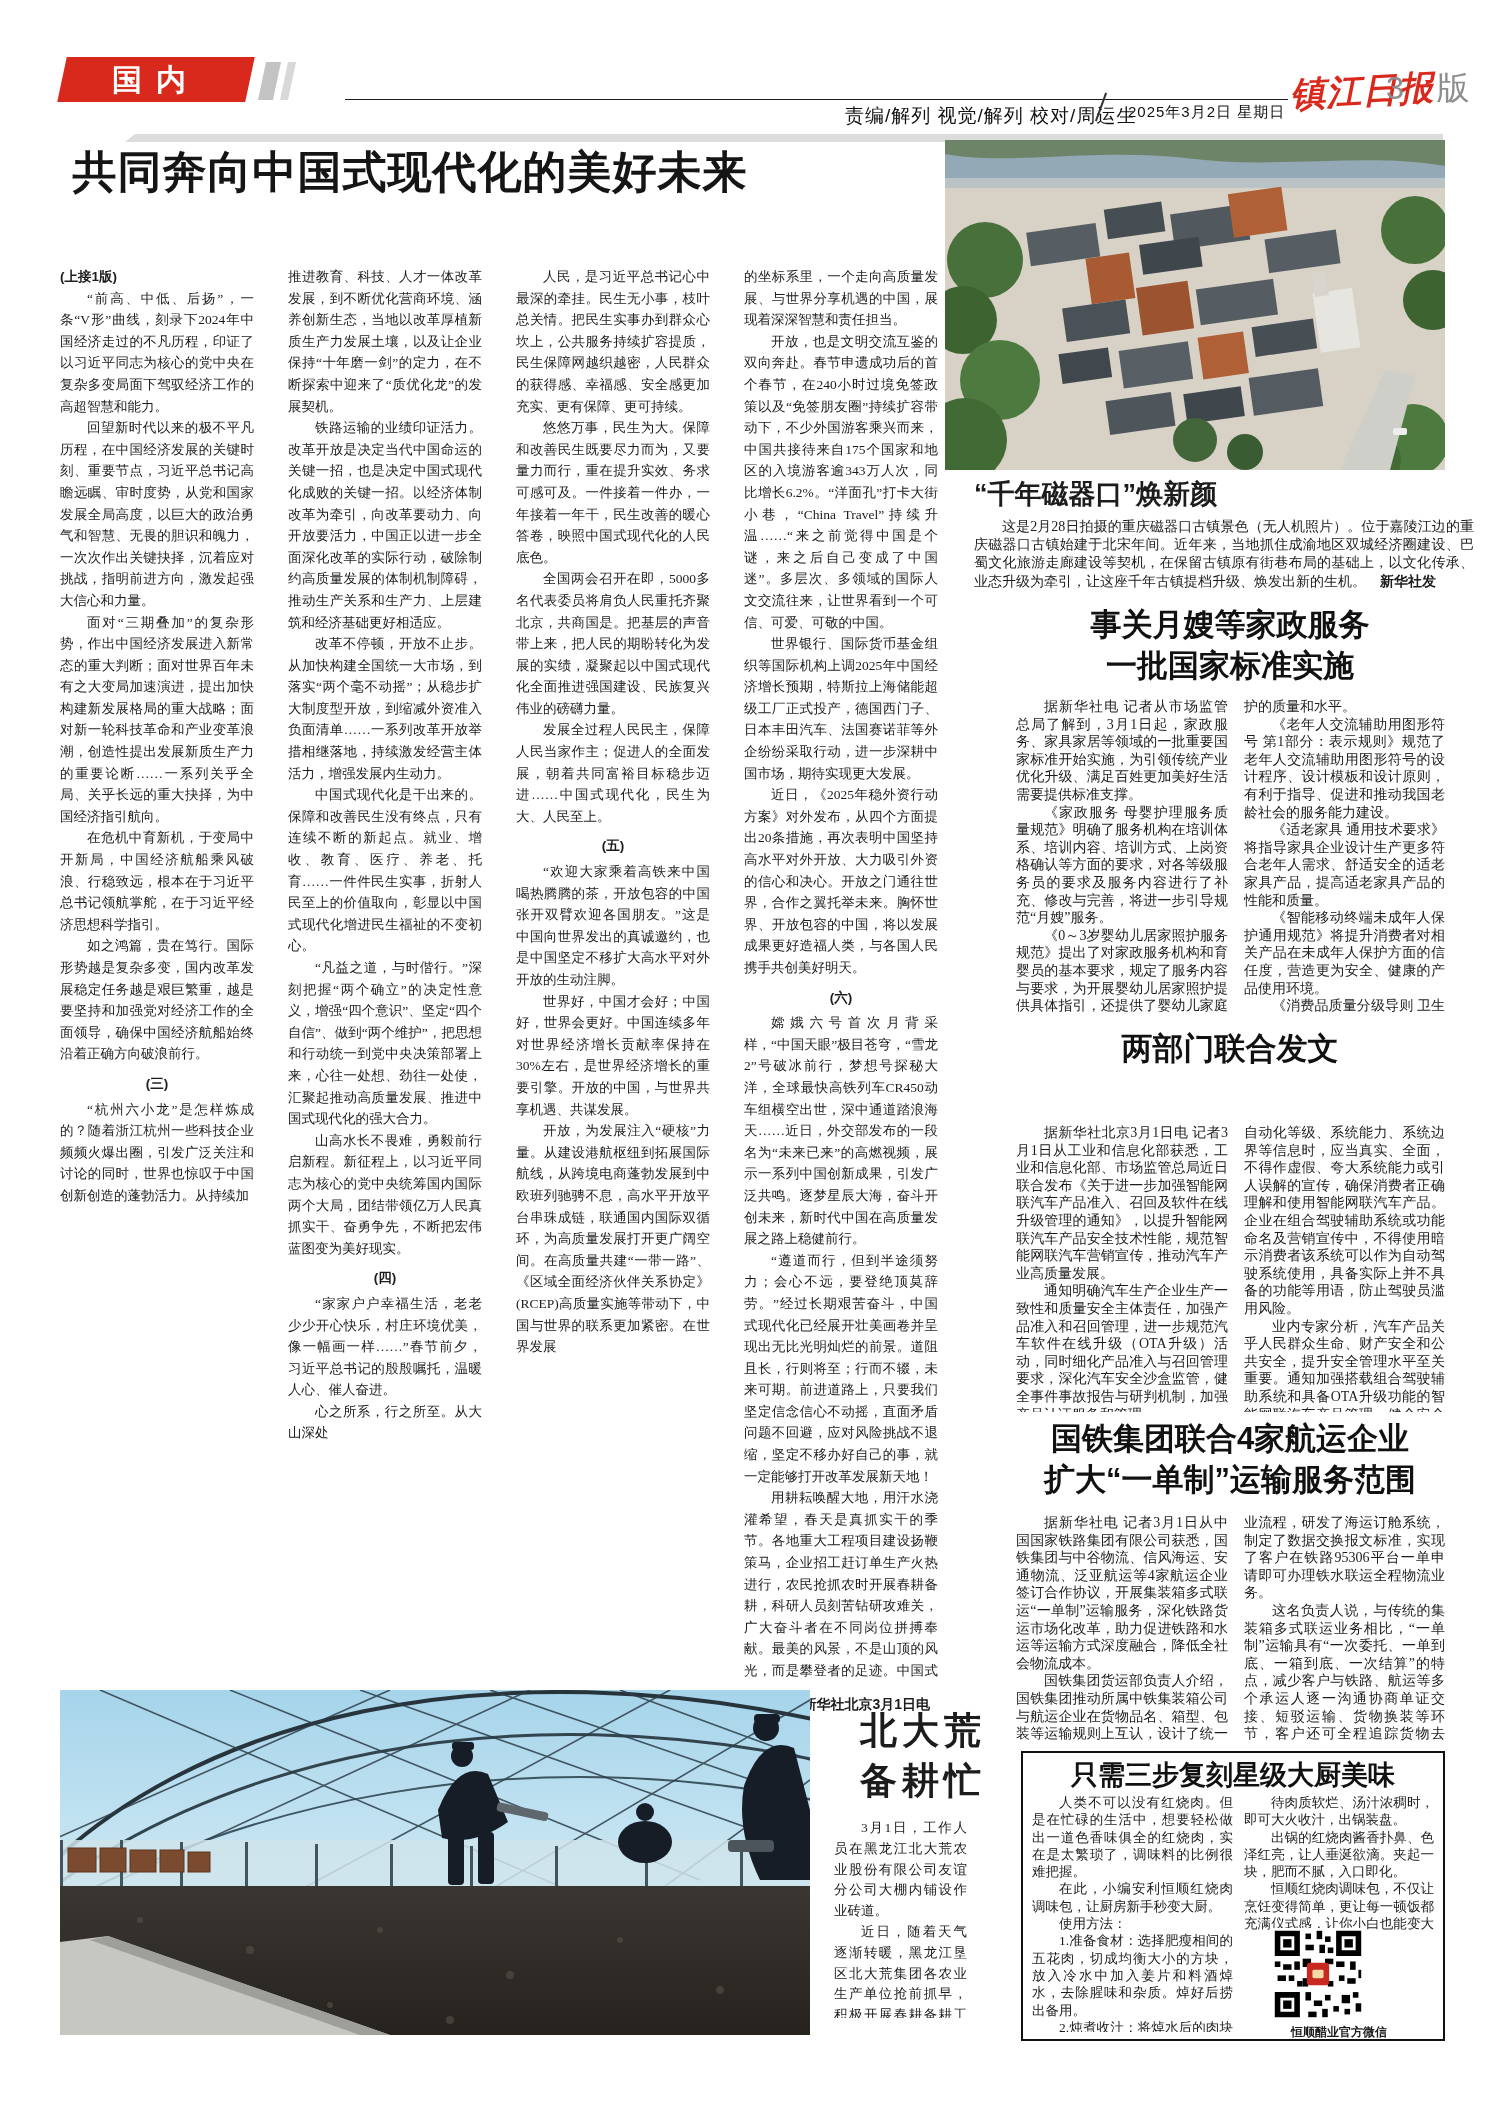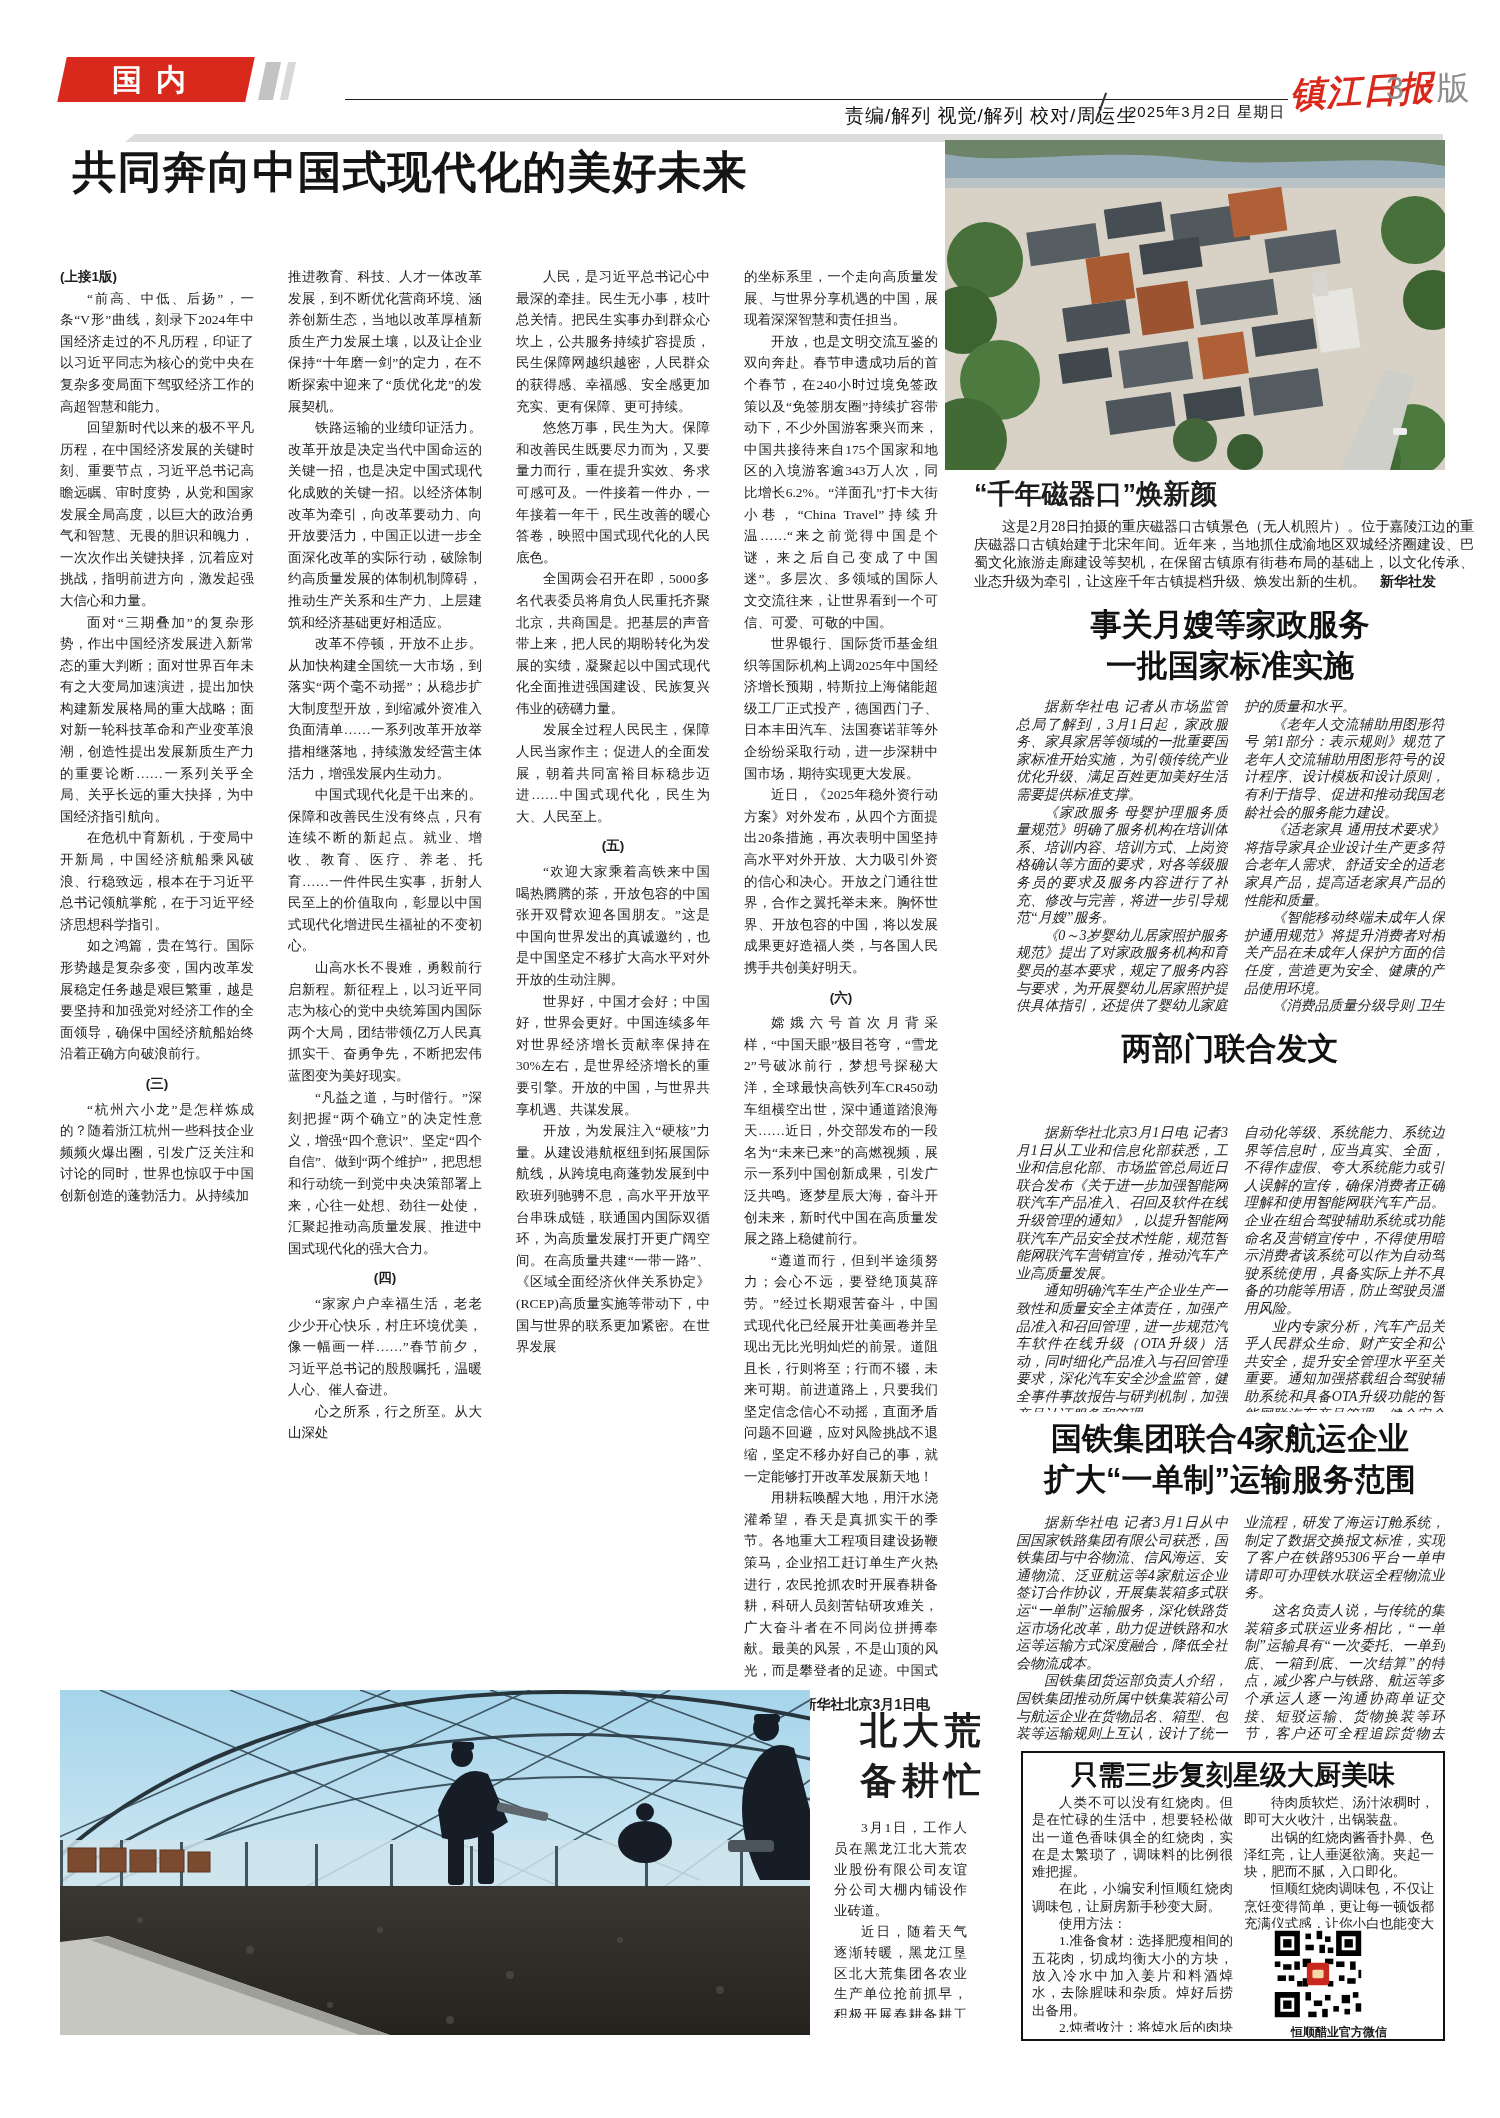--- a/index.html
+++ b/index.html
@@ -40,21 +40,21 @@
 
   
   .photo-town{left:945px;top:140px;width:500px;height:330px;overflow:hidden;}
   .caption{left:974px;top:476px;width:500px;}
   .caption .ct{font-family:"Liberation Sans",sans-serif;font-weight:900;font-size:27px;margin:0 0 6px;}
   .caption p{margin:0;font-size:14px;line-height:18px;text-align:justify;text-indent:2em;}
   .caption b{font-family:"Liberation Sans",sans-serif;}
   .rhead{width:430px;left:1015px;text-align:center;font-family:"Liberation Sans",sans-serif;}
   .rhead div{font-weight:900;font-size:31px;line-height:41px;color:#111;}
   .rh-a{top:604px;} .rh-b{top:1028px;} .rh-c{top:1418px;}
-  .rcol{width:212px;overflow:hidden;font-style:italic;}
+  .rcol{width:212px;overflow:hidden;}
   .rcol p{font-size:14px;line-height:17.6px;}
   .ra{top:698px;height:314px;} .rb{top:1124px;height:288px;} .rc{top:1514px;height:230px;}
   .rcol.k1{left:1016px;} .rcol.k2{left:1244px;width:201px;}
   .rcol p.cont{text-indent:0;}
 
   
   .photo-green{left:60px;top:1690px;width:750px;height:345px;overflow:hidden;}
   .feat-title{left:833px;top:1706px;width:140px;text-align:center;margin-left:20px;}
   .feat-title div{font-size:37px;font-weight:700;letter-spacing:5px;line-height:50px;}
   .feat-body{left:834px;top:1818px;width:133px;height:200px;overflow:hidden;}
@@ -100,22 +100,22 @@
       <p>在危机中育新机，于变局中开新局，中国经济航船乘风破浪、行稳致远，根本在于习近平总书记领航掌舵，在于习近平经济思想科学指引。</p>
       <p>如之鸿篇，贵在笃行。国际形势越是复杂多变，国内改革发展稳定任务越是艰巨繁重，越是要坚持和加强党对经济工作的全面领导，确保中国经济航船始终沿着正确方向破浪前行。</p>
       <p class="sec">(三)</p>
       <p>“杭州六小龙”是怎样炼成的？随着浙江杭州一些科技企业频频火爆出圈，引发广泛关注和讨论的同时，世界也惊叹于中国创新创造的蓬勃活力。从持续加</p>
     </div>
   <div class="abs mcol c2">
       <p class="cont">推进教育、科技、人才一体改革发展，到不断优化营商环境、涵养创新生态，当地以改革厚植新质生产力发展土壤，以及让企业保持“十年磨一剑”的定力，在不断探索中迎来了“质优化龙”的发展契机。</p>
       <p>铁路运输的业绩印证活力。改革开放是决定当代中国命运的关键一招，也是决定中国式现代化成败的关键一招。以经济体制改革为牵引，向改革要动力、向开放要活力，中国正以进一步全面深化改革的实际行动，破除制约高质量发展的体制机制障碍，推动生产关系和生产力、上层建筑和经济基础更好相适应。</p>
       <p>改革不停顿，开放不止步。从加快构建全国统一大市场，到落实“两个毫不动摇”；从稳步扩大制度型开放，到缩减外资准入负面清单……一系列改革开放举措相继落地，持续激发经营主体活力，增强发展内生动力。</p>
       <p>中国式现代化是干出来的。保障和改善民生没有终点，只有连续不断的新起点。就业、增收、教育、医疗、养老、托育……一件件民生实事，折射人民至上的价值取向，彰显以中国式现代化增进民生福祉的不变初心。</p>
+      <p>“凡益之道，与时偕行。”深刻把握“两个确立”的决定性意义，增强“四个意识”、坚定“四个自信”、做到“两个维护”，把思想和行动统一到党中央决策部署上来，心往一处想、劲往一处使，汇聚起推动高质量发展、推进中国式现代化的强大合力。</p>
       <p>山高水长不畏难，勇毅前行启新程。新征程上，以习近平同志为核心的党中央统筹国内国际两个大局，团结带领亿万人民真抓实干、奋勇争先，不断把宏伟蓝图变为美好现实。</p>
-      <p>“凡益之道，与时偕行。”深刻把握“两个确立”的决定性意义，增强“四个意识”、坚定“四个自信”、做到“两个维护”，把思想和行动统一到党中央决策部署上来，心往一处想、劲往一处使，汇聚起推动高质量发展、推进中国式现代化的强大合力。</p>
       <p class="sec">(四)</p>
       <p>“家家户户幸福生活，老老少少开心快乐，村庄环境优美，像一幅画一样……”春节前夕，习近平总书记的殷殷嘱托，温暖人心、催人奋进。</p>
       <p>心之所系，行之所至。从大山深处</p>
     </div>
   <div class="abs mcol c3">
       <p>人民，是习近平总书记心中最深的牵挂。民生无小事，枝叶总关情。把民生实事办到群众心坎上，公共服务持续扩容提质，民生保障网越织越密，人民群众的获得感、幸福感、安全感更加充实、更有保障、更可持续。</p>
       <p>悠悠万事，民生为大。保障和改善民生既要尽力而为，又要量力而行，重在提升实效、务求可感可及。一件接着一件办，一年接着一年干，民生改善的暖心答卷，映照中国式现代化的人民底色。</p>
       <p>全国两会召开在即，5000多名代表委员将肩负人民重托齐聚北京，共商国是。把基层的声音带上来，把人民的期盼转化为发展的实绩，凝聚起以中国式现代化全面推进强国建设、民族复兴伟业的磅礴力量。</p>
       <p>发展全过程人民民主，保障人民当家作主；促进人的全面发展，朝着共同富裕目标稳步迈进……中国式现代化，民生为大、人民至上。</p>
       <p class="sec">(五)</p>

